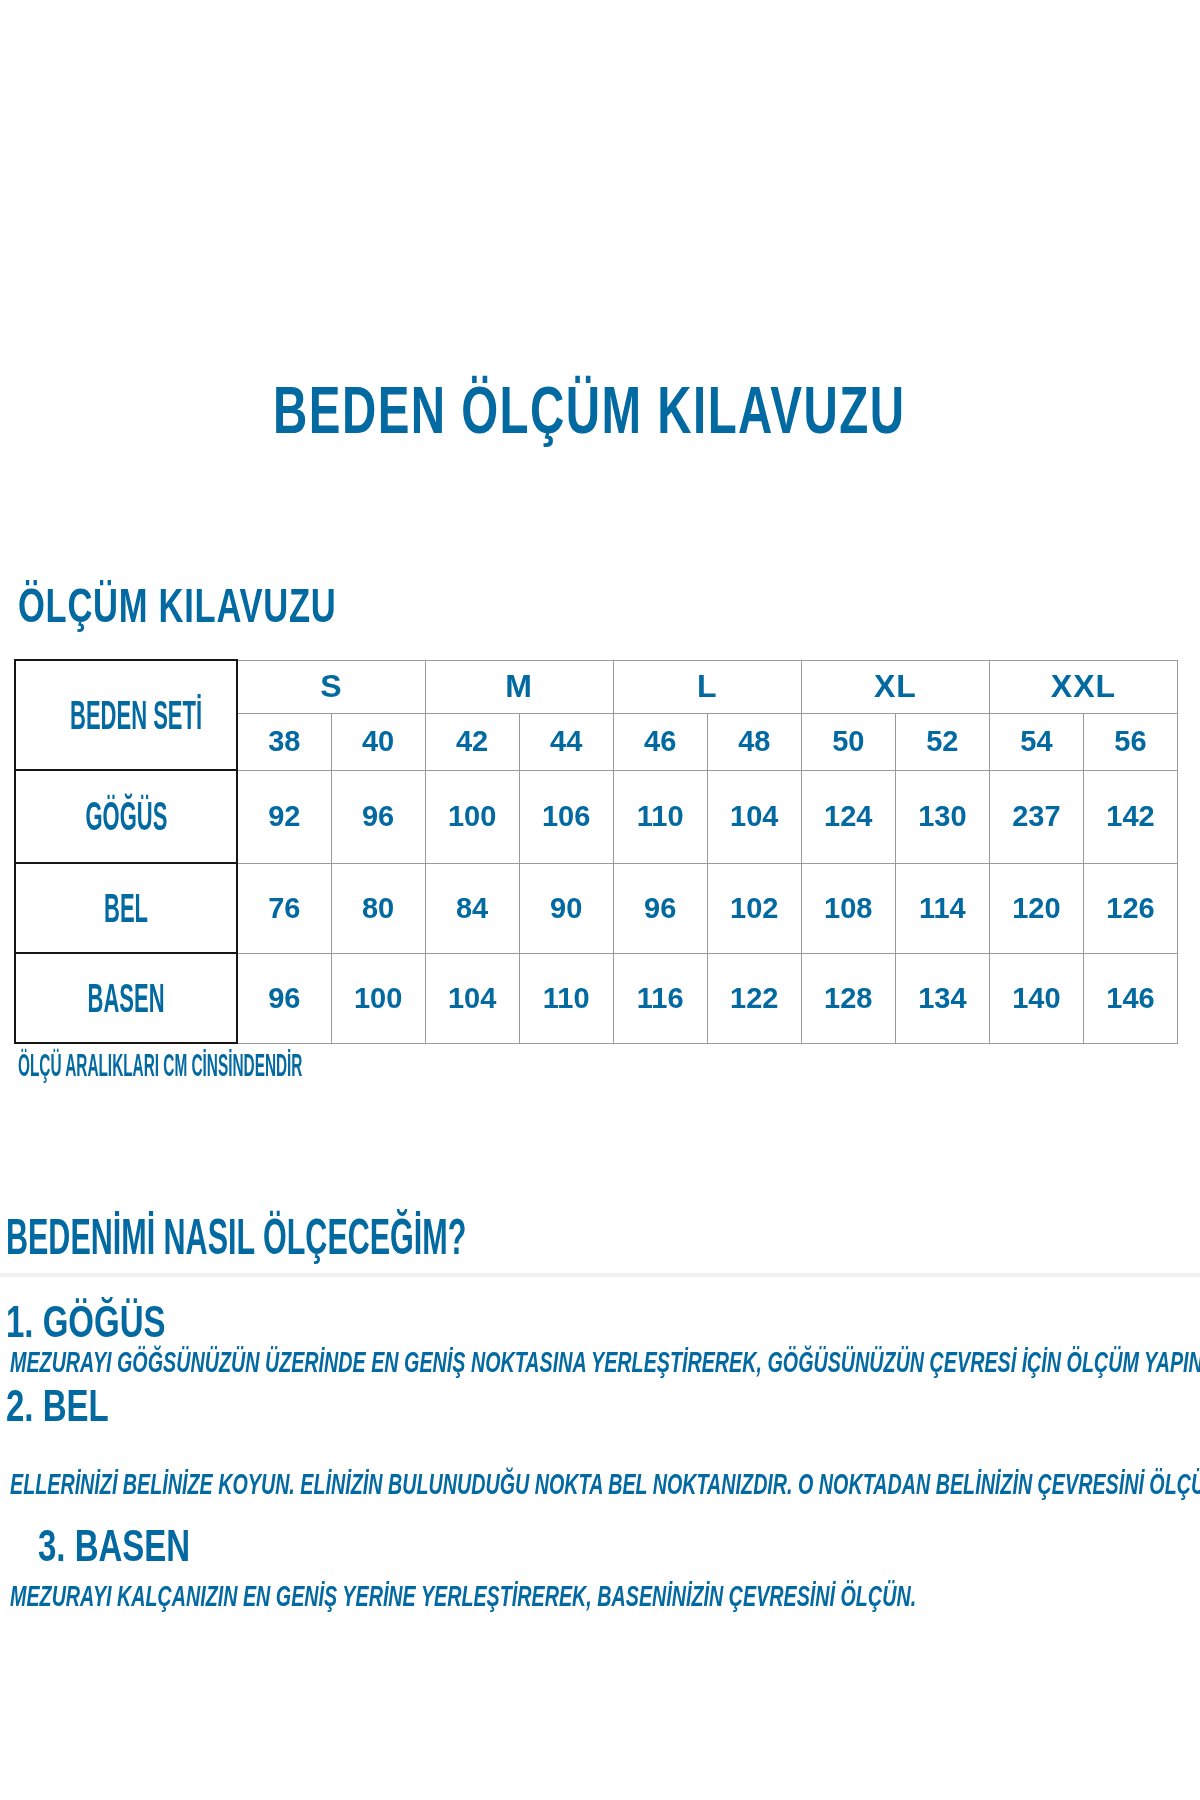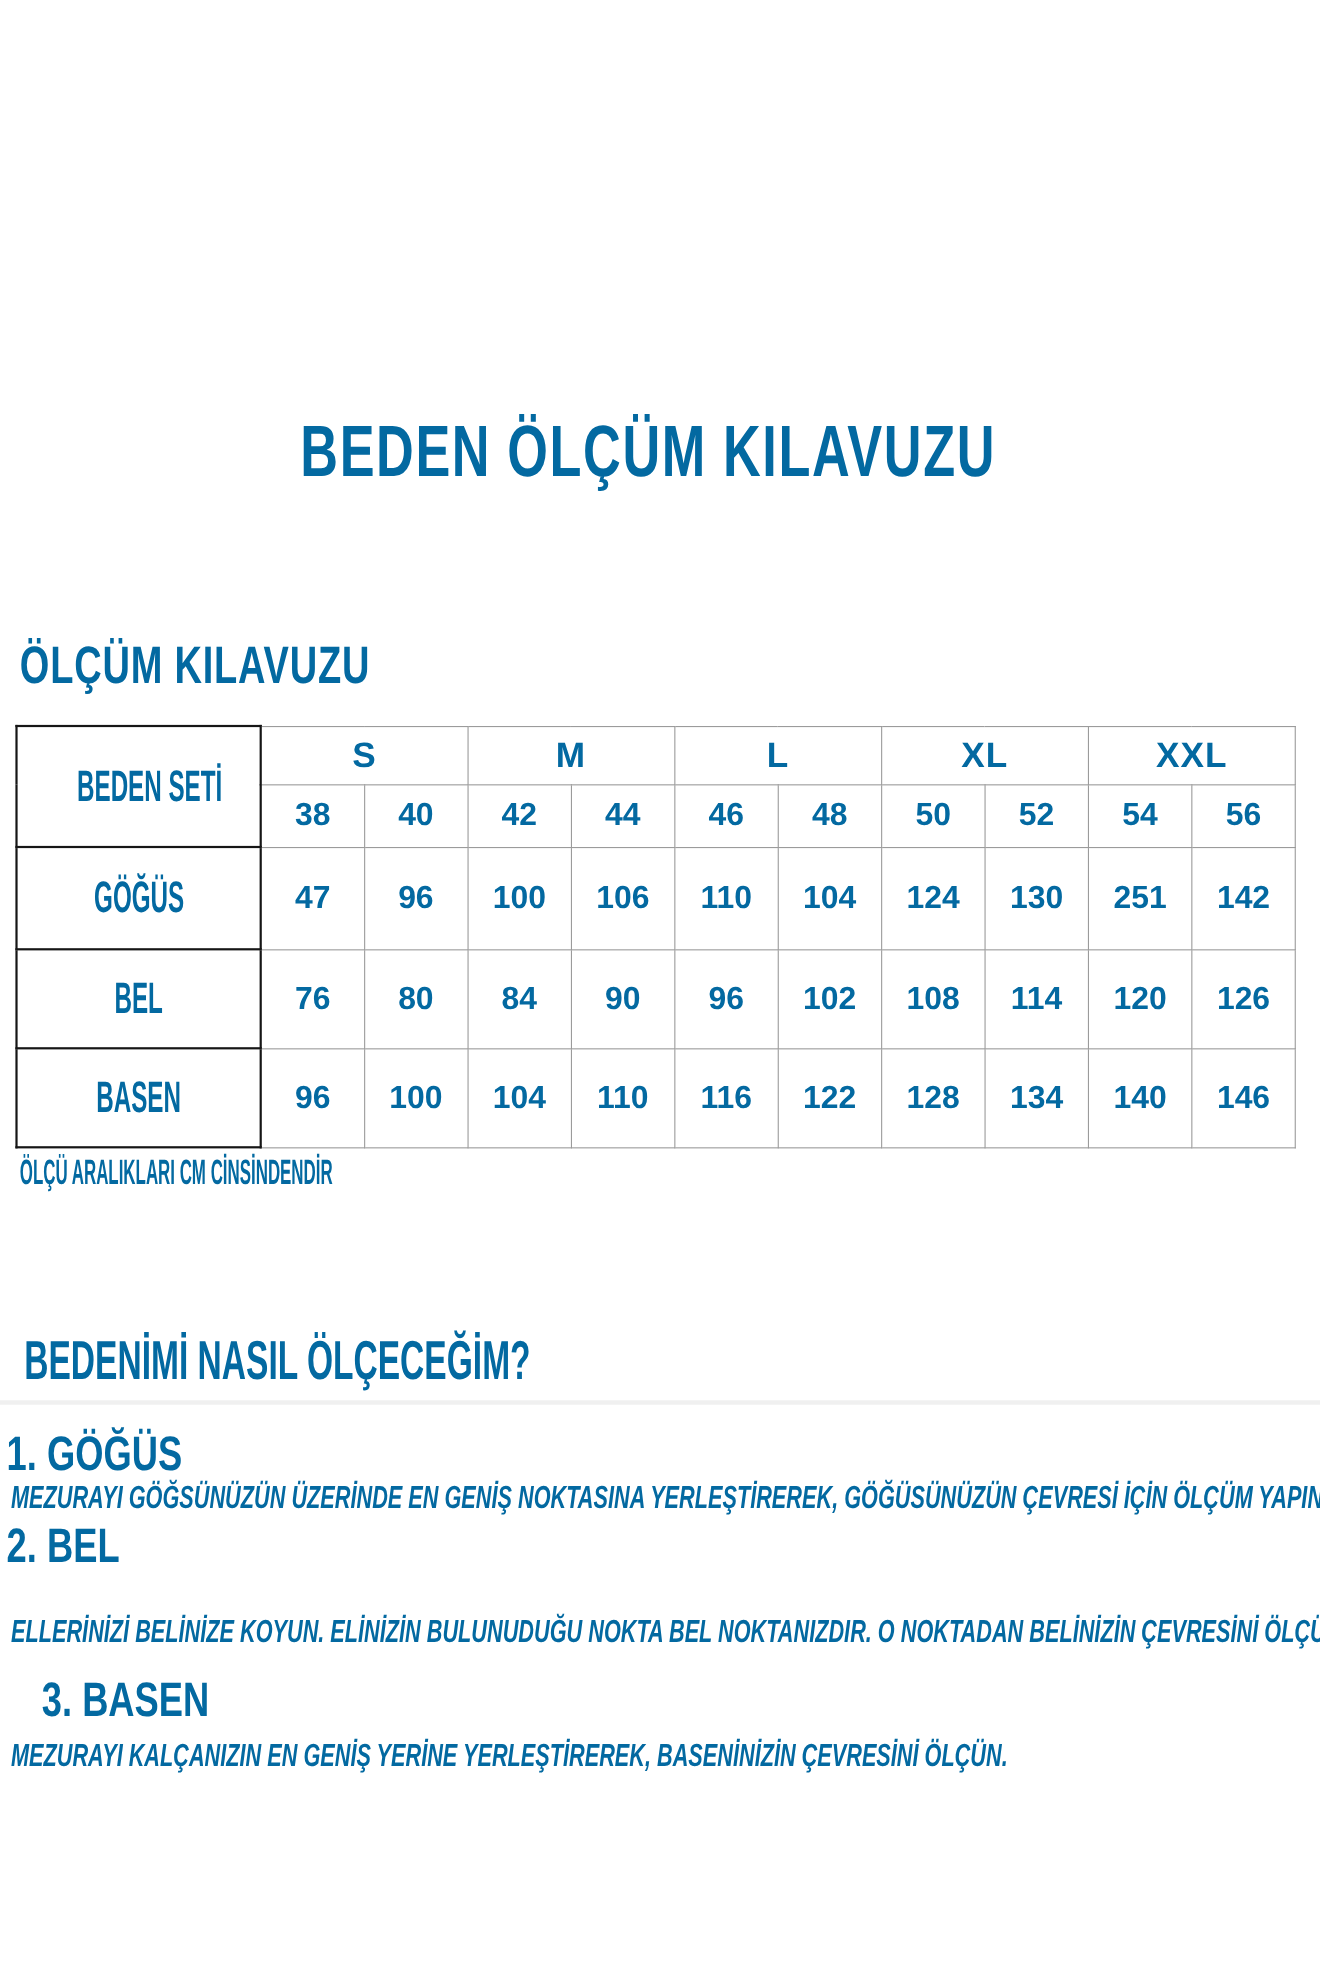--- a/index.html
+++ b/index.html
@@ -37,21 +37,21 @@
   .grp { font-size:32px; font-weight:bold; letter-spacing:1px; }
   .num { font-size:29px; font-weight:bold; }
   .lblc .cond { font-size:40px; font-weight:bold; --sx:0.55; }
 
   .unit-note {
     position:absolute; left:18px; top:1049px; font-size:32px; font-weight:bold;
     line-height:1;
   }
 
   .h-howto {
-    position:absolute; left:22px; top:1212px; font-size:50px; font-weight:bold;
+    position:absolute; left:6px; top:1212px; font-size:50px; font-weight:bold;
     line-height:1;
   }
   .divider {
     position:absolute; left:0; top:1273px; width:1200px; height:4px; background:#f0f0f0;
   }
   .step-title {
     position:absolute; left:6px; font-size:44px; font-weight:bold; line-height:1;
   }
   .step-text {
     position:absolute; left:10px; font-size:29px; font-weight:bold; font-style:italic;
@@ -100,29 +100,29 @@
       <td class="num">44</td>
       <td class="num">46</td>
       <td class="num">48</td>
       <td class="num">50</td>
       <td class="num">52</td>
       <td class="num">54</td>
       <td class="num">56</td>
     </tr>
     <tr class="r-m1">
       <td class="lblc"><span class="cond">GÖĞÜS</span></td>
-      <td class="num">47</td>
+      <td class="num">92</td>
       <td class="num">96</td>
       <td class="num">100</td>
       <td class="num">106</td>
       <td class="num">110</td>
       <td class="num">104</td>
       <td class="num">124</td>
       <td class="num">130</td>
-      <td class="num">251</td>
+      <td class="num">237</td>
       <td class="num">142</td>
     </tr>
     <tr class="r-m2">
       <td class="lblc"><span class="cond">BEL</span></td>
       <td class="num">76</td>
       <td class="num">80</td>
       <td class="num">84</td>
       <td class="num">90</td>
       <td class="num">96</td>
       <td class="num">102</td>

